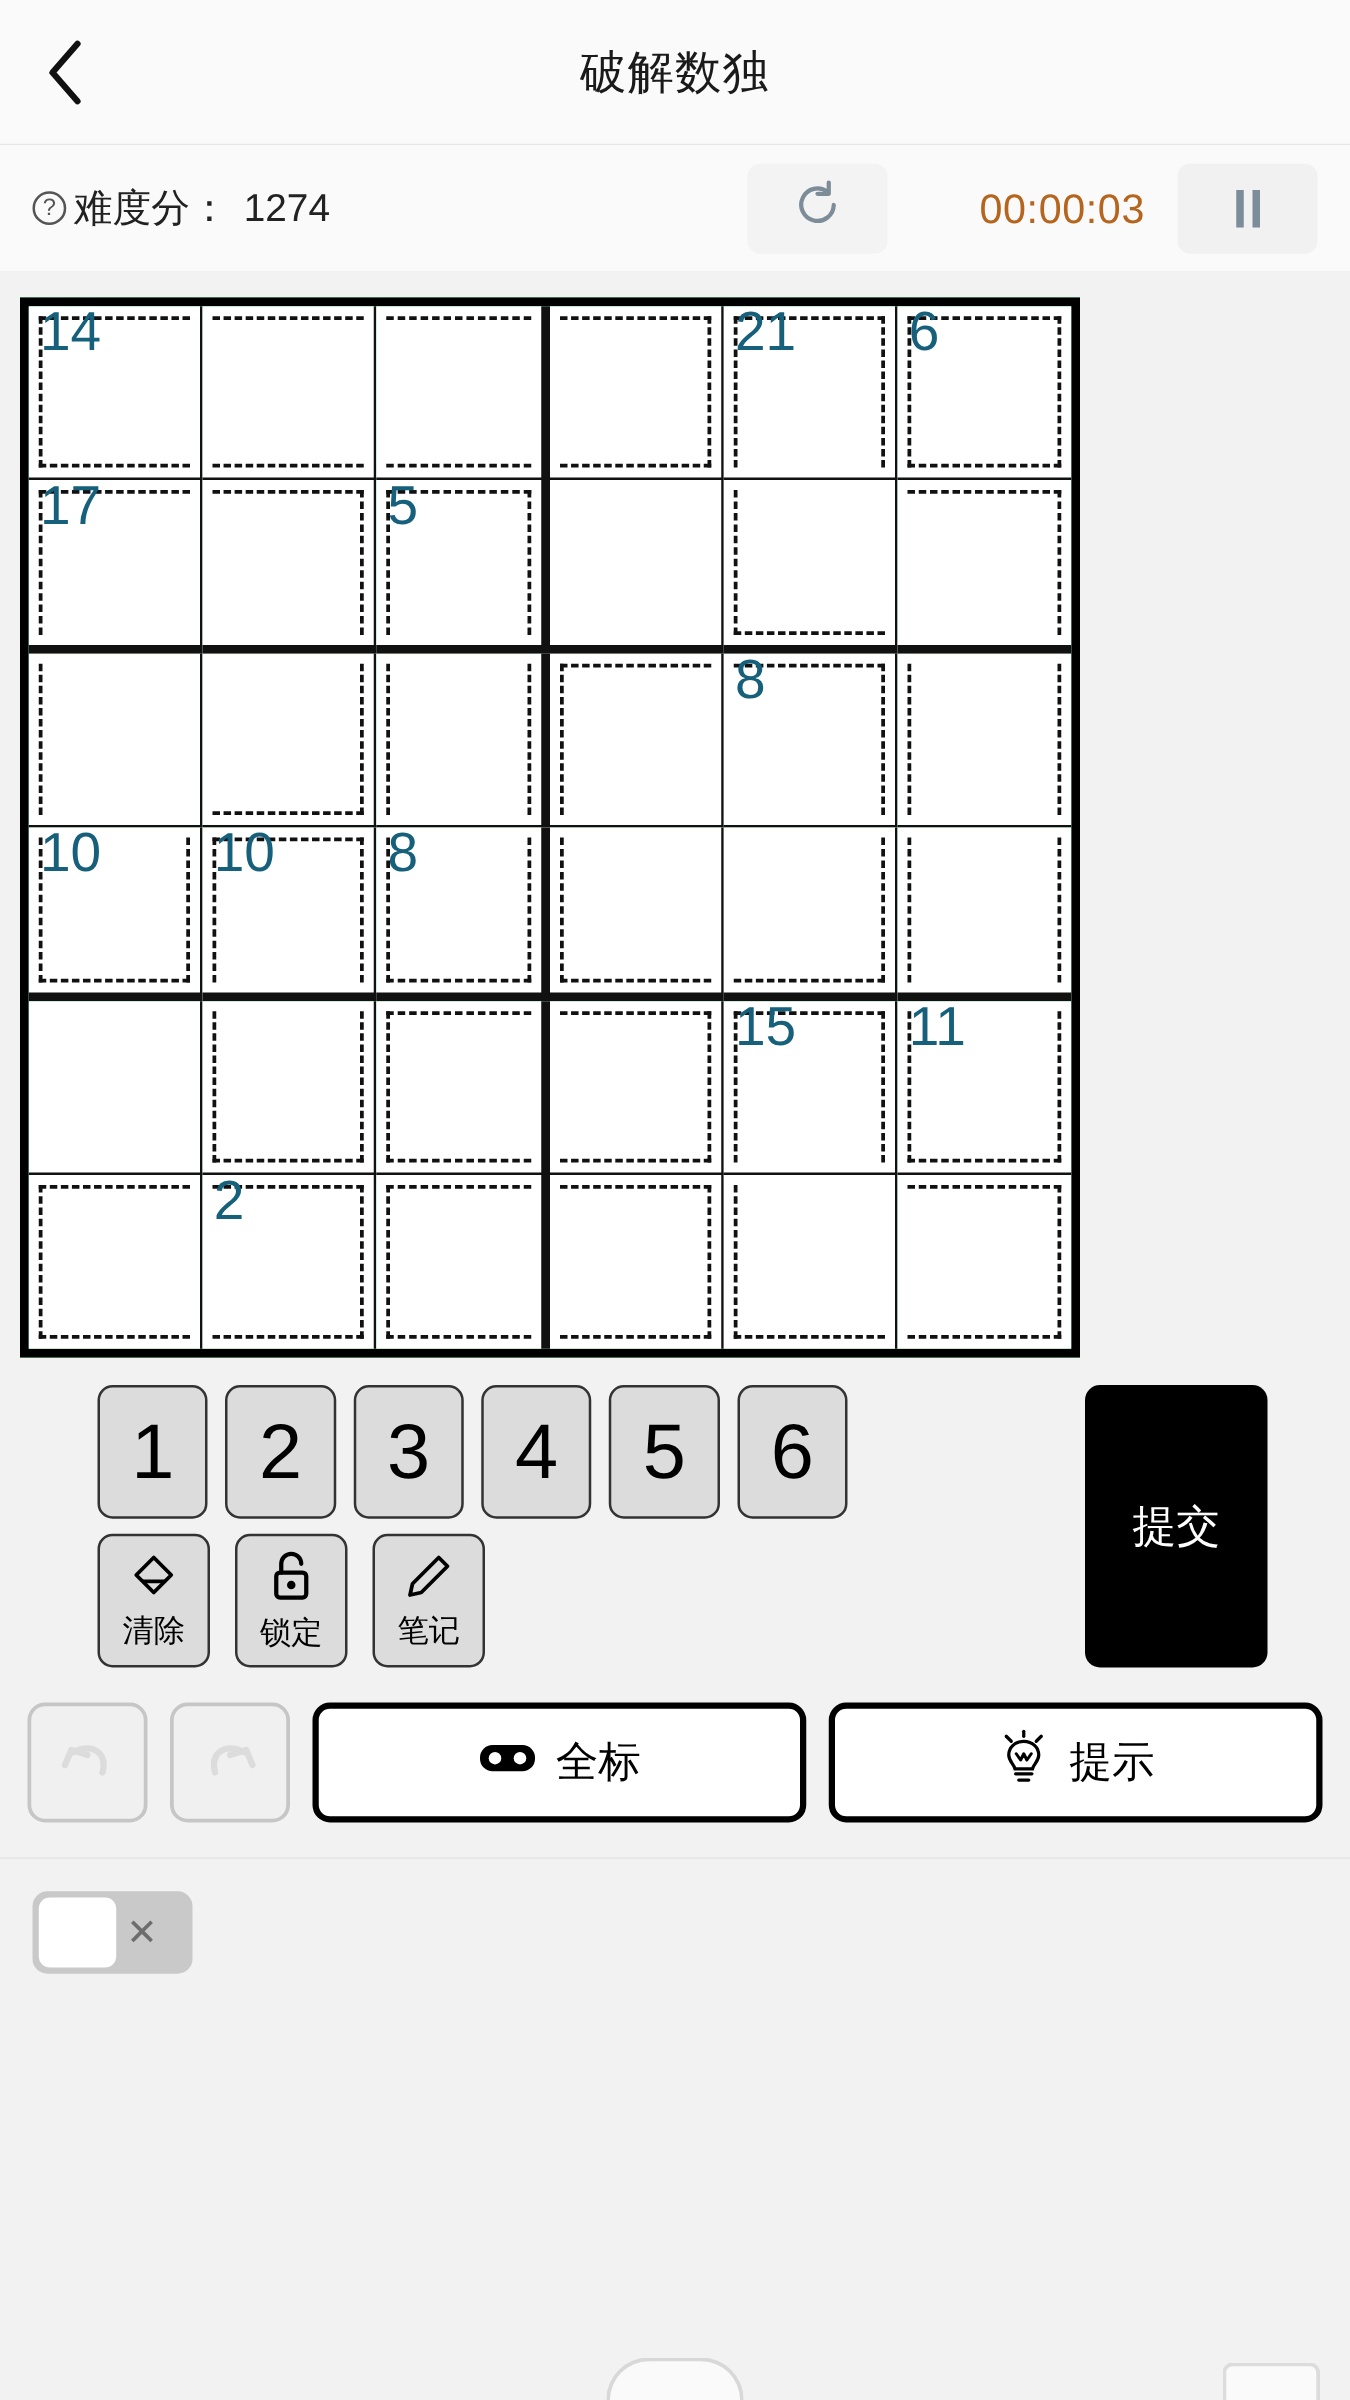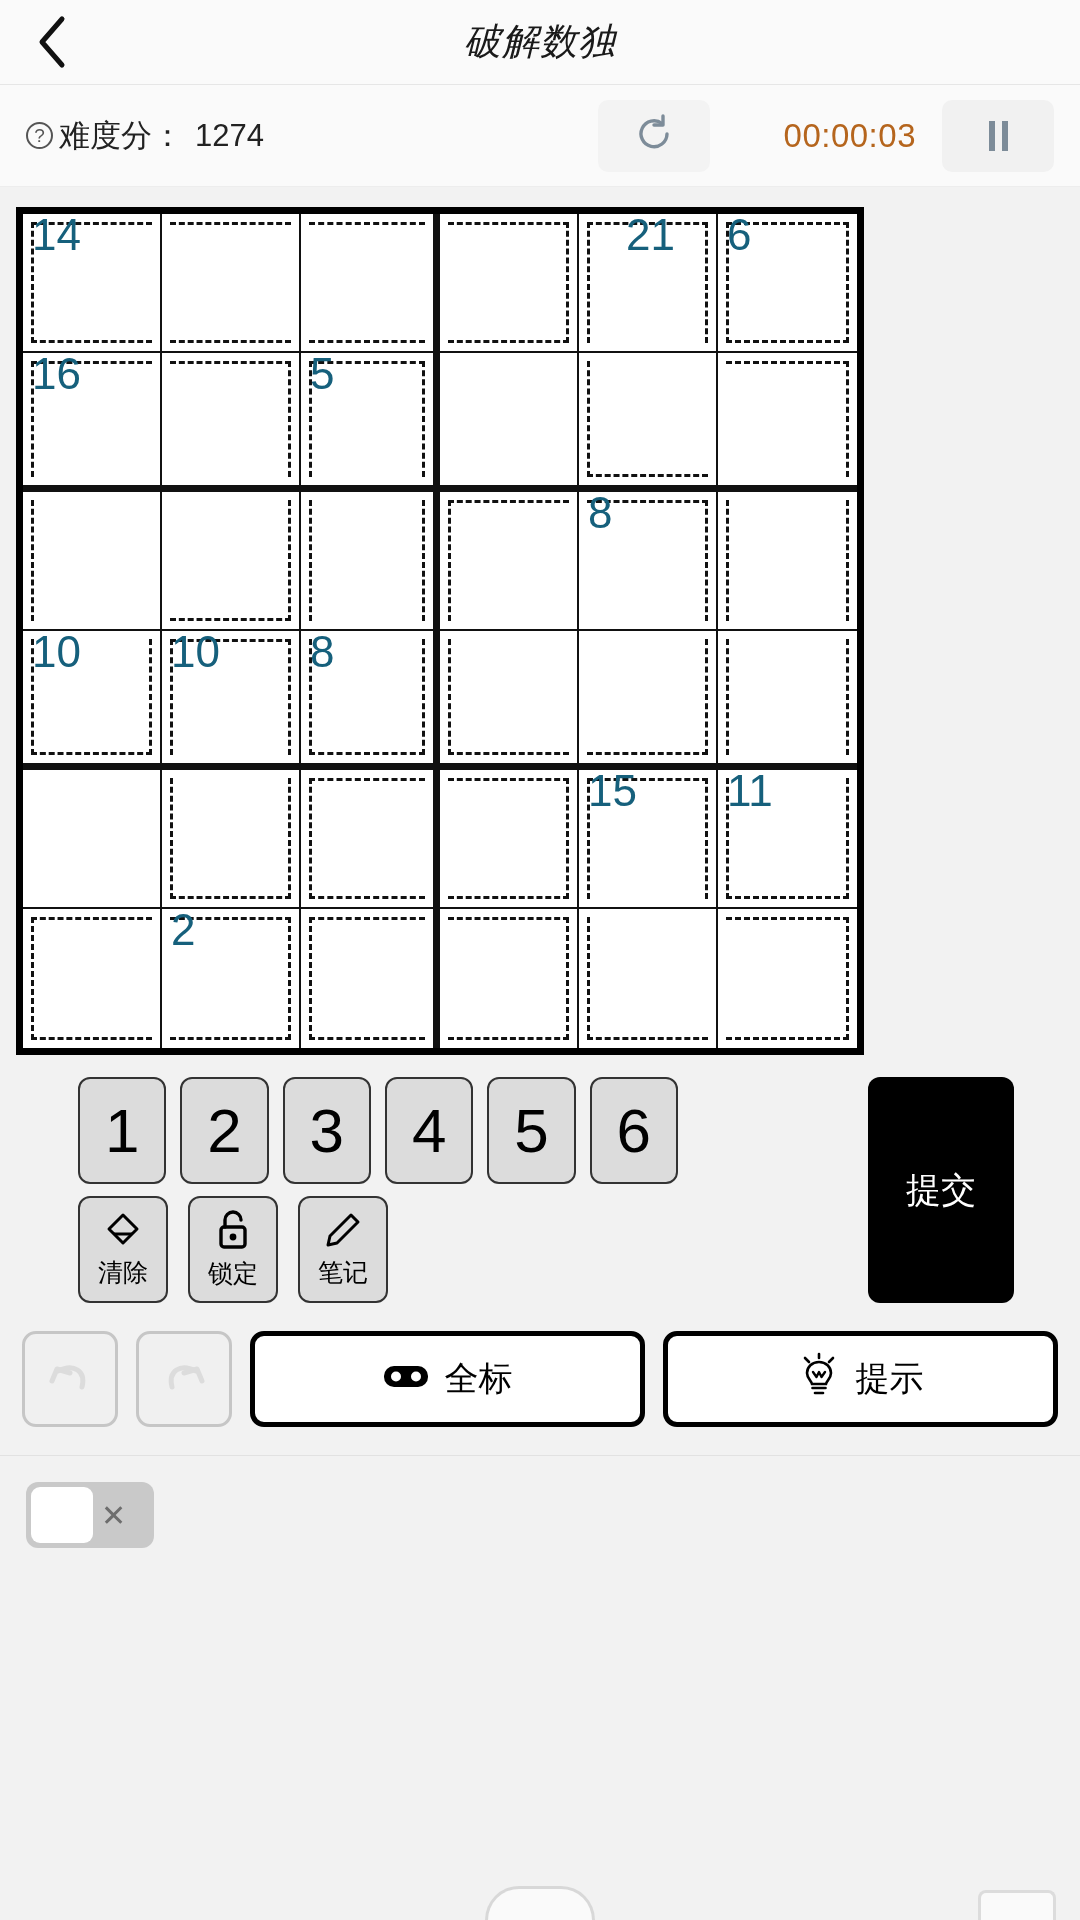--- a/index.html
+++ b/index.html
@@ -6,24 +6,24 @@
   html, body {
     width: 1080px; height: 1920px;
     font-family: "Liberation Sans", "DejaVu Sans", sans-serif;
     background: #f2f2f2;
     overflow: hidden;
   }
 
   
   #titlebar {
     position: relative;
-    height: 85px;
+    height: 116px;
     background: #fafafa;
     border-bottom: 1px solid #e6e6e6;
-    display: flex; align-items: center; font-style: italic;
+    display: flex; align-items: center;
   }
   #back-btn {
     position: absolute; left: 22px; top: 50%;
     transform: translateY(-50%);
     width: 60px; height: 60px;
     display: flex; align-items: center; justify-content: center;
     cursor: pointer;
   }
   #back-btn svg { display:block; }
   #page-title {
@@ -279,33 +279,33 @@
       </div>
       <div class="cell">
         <div class="cage-edge ce-t"></div>
         <div class="cage-edge ce-r"></div>
         <div class="cage-edge ce-b"></div>
       </div>
       <div class="cell">
         <div class="cage-edge ce-t"></div>
         <div class="cage-edge ce-r"></div>
         <div class="cage-edge ce-l"></div>
-        <div class="cage-sum" style="color: rgb(22, 96, 124); margin-left: 38px;">21</div>
+        <div class="cage-sum" style="color: rgb(22, 96, 124);">21</div>
       </div>
       <div class="cell c-last">
         <div class="cage-edge ce-t"></div>
         <div class="cage-edge ce-r"></div>
         <div class="cage-edge ce-b"></div>
         <div class="cage-edge ce-l"></div>
         <div class="cage-sum" style="color: rgb(22, 96, 124);">6</div>
       </div>
       <div class="cell box-b">
         <div class="cage-edge ce-t"></div>
         <div class="cage-edge ce-l"></div>
-        <div class="cage-sum" style="color: rgb(22, 96, 124);">16</div>
+        <div class="cage-sum" style="color: rgb(22, 96, 124);">17</div>
       </div>
       <div class="cell box-b">
         <div class="cage-edge ce-t"></div>
         <div class="cage-edge ce-r"></div>
       </div>
       <div class="cell box-r box-b">
         <div class="cage-edge ce-t"></div>
         <div class="cage-edge ce-r"></div>
         <div class="cage-edge ce-l"></div>
         <div class="cage-sum" style="color: rgb(22, 96, 124);">5</div>

